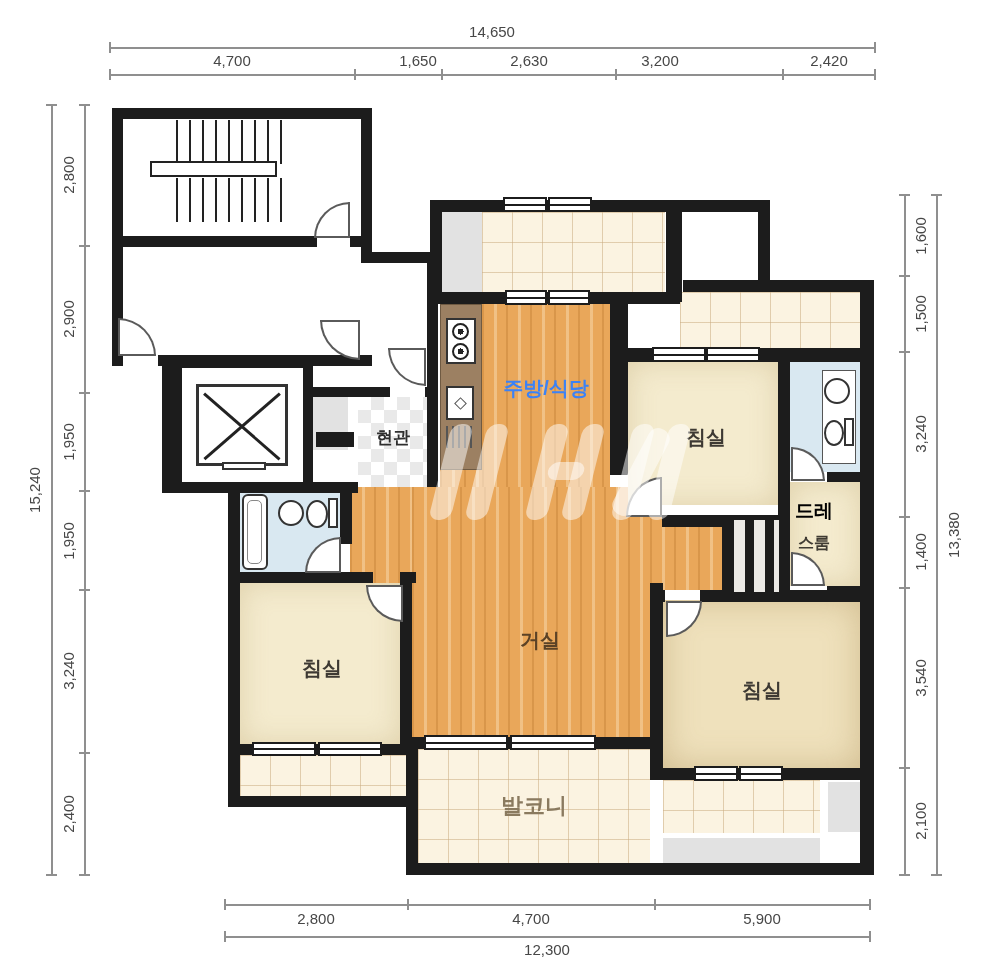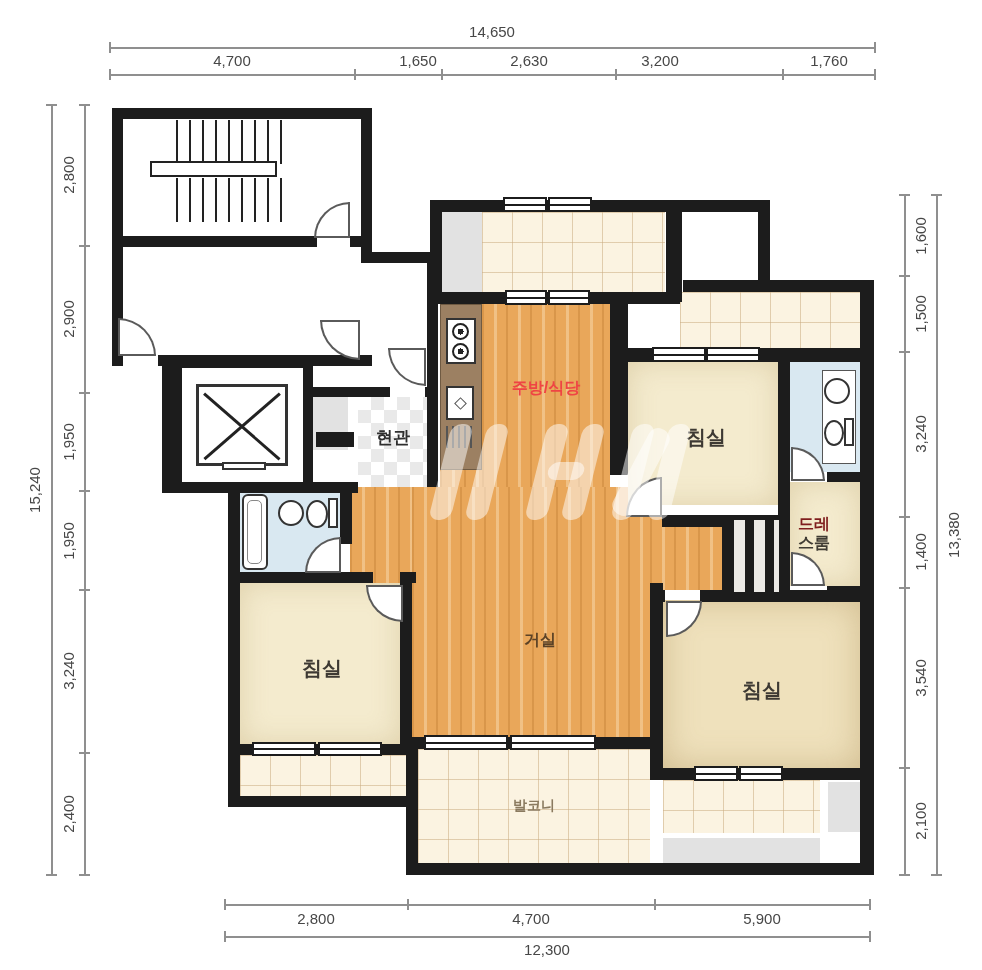--- a/index.html
+++ b/index.html
@@ -47,21 +47,21 @@
   <div class="tkv" style="left:109px;top:69px;"></div>
   <div class="tkv" style="left:354px;top:69px;"></div>
   <div class="tkv" style="left:441px;top:69px;"></div>
   <div class="tkv" style="left:615px;top:69px;"></div>
   <div class="tkv" style="left:782px;top:69px;"></div>
   <div class="tkv" style="left:874px;top:69px;"></div>
   <div class="dlab" style="left:232px;top:60px;">4,700</div>
   <div class="dlab" style="left:418px;top:60px;">1,650</div>
   <div class="dlab" style="left:529px;top:60px;">2,630</div>
   <div class="dlab" style="left:660px;top:60px;">3,200</div>
-  <div class="dlab" style="left:829px;top:60px;">1,760</div>
+  <div class="dlab" style="left:829px;top:60px;">2,420</div>
 
   <div class="dline" style="left:51px;top:105px;width:1.5px;height:770px;"></div>
   <div class="tkh" style="left:46px;top:104px;"></div>
   <div class="tkh" style="left:46px;top:874px;"></div>
   <div class="dlabv" style="left:34px;top:490px;">15,240</div>
   <div class="dline" style="left:84px;top:105px;width:1.5px;height:770px;"></div>
   <div class="tkh" style="left:79px;top:104px;"></div>
   <div class="tkh" style="left:79px;top:245px;"></div>
   <div class="tkh" style="left:79px;top:392px;"></div>
   <div class="tkh" style="left:79px;top:490px;"></div>
@@ -228,28 +228,28 @@
   <div class="door" style="left:118px;top:318px;width:38px;height:38px;border-radius:0 100% 0 0;"></div>
   <div class="door" style="left:320px;top:320px;width:40px;height:40px;border-radius:0 0 0 100%;"></div>
   <div class="door" style="left:388px;top:348px;width:38px;height:38px;border-radius:0 0 0 100%;"></div>
   <div class="door" style="left:305px;top:537px;width:36px;height:36px;border-radius:100% 0 0 0;"></div>
   <div class="door" style="left:366px;top:585px;width:37px;height:37px;border-radius:0 0 0 100%;"></div>
   <div class="door" style="left:626px;top:477px;width:36px;height:40px;border-radius:100% 0 0 0;"></div>
   <div class="door" style="left:791px;top:447px;width:34px;height:34px;border-radius:0 100% 0 0;"></div>
   <div class="door" style="left:791px;top:552px;width:34px;height:34px;border-radius:0 100% 0 0;"></div>
   <div class="door" style="left:666px;top:601px;width:36px;height:36px;border-radius:0 0 100% 0;"></div>
 
-  <div class="rlab" style="left:546px;top:388px;font-size:16px;color:#ef4444;">주방/식당</div>
+  <div class="rlab" style="left:546px;top:388px;font-size:20px;color:#3b82f6;">주방/식당</div>
   <div class="rlab" style="left:393px;top:437px;font-size:17px;color:#2f2f2f;">현관</div>
   <div class="rlab" style="left:706px;top:437px;font-size:20px;color:#3d3933;">침실</div>
   <div class="rlab" style="left:322px;top:668px;font-size:20px;color:#3d3933;">침실</div>
   <div class="rlab" style="left:762px;top:690px;font-size:20px;color:#3d3933;">침실</div>
-  <div class="rlab" style="left:540px;top:640px;font-size:16px;color:#5b4226;">거실</div>
-  <div class="rlab" style="left:534px;top:806px;font-size:14px;color:#8a7a5f;">발코니</div>
-  <div class="rlab" style="left:814px;top:524px;font-size:16px;color:#7f1d1d;">드레</div>
+  <div class="rlab" style="left:540px;top:640px;font-size:20px;color:#5b4226;">거실</div>
+  <div class="rlab" style="left:534px;top:806px;font-size:22px;color:#8a7a5f;">발코니</div>
+  <div class="rlab" style="left:814px;top:511px;font-size:19px;color:#000000;">드레</div>
   <div class="rlab" style="left:814px;top:543px;font-size:16px;color:#3f3b33;">스룸</div>
 
   <div class="wmbar" style="left:440px;top:424px;width:22px;height:96px;"></div>
   <div class="wmbar" style="left:476px;top:424px;width:22px;height:96px;"></div>
   <div class="wmbar" style="left:536px;top:424px;width:22px;height:96px;"></div>
   <div class="wmbar" style="left:548px;top:462px;width:36px;height:18px;"></div>
   <div class="wmbar" style="left:572px;top:424px;width:22px;height:96px;"></div>
   <div class="wmbar" style="left:622px;top:424px;width:22px;height:96px;"></div>
   <div class="wmbar" style="left:630px;top:424px;width:22px;height:96px;transform:rotate(28deg);"></div>
   <div class="wmbar" style="left:658px;top:424px;width:22px;height:96px;"></div>

